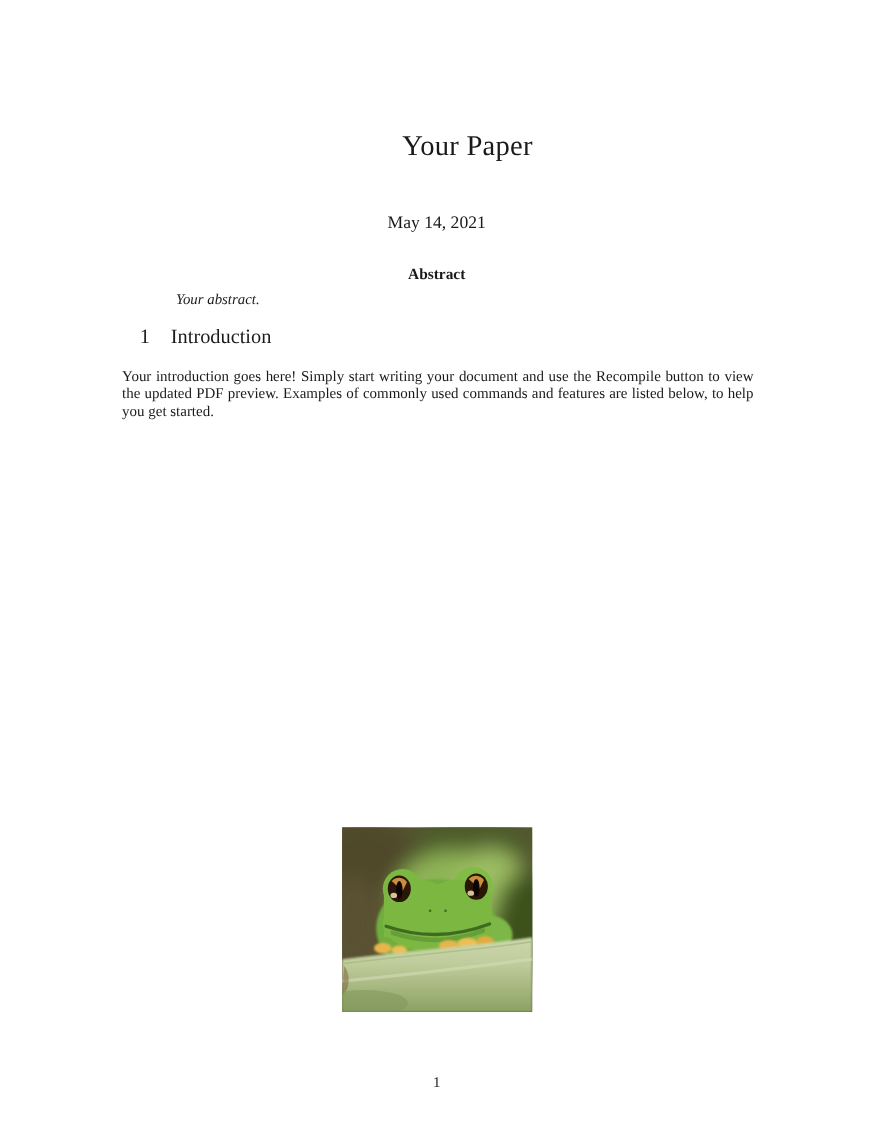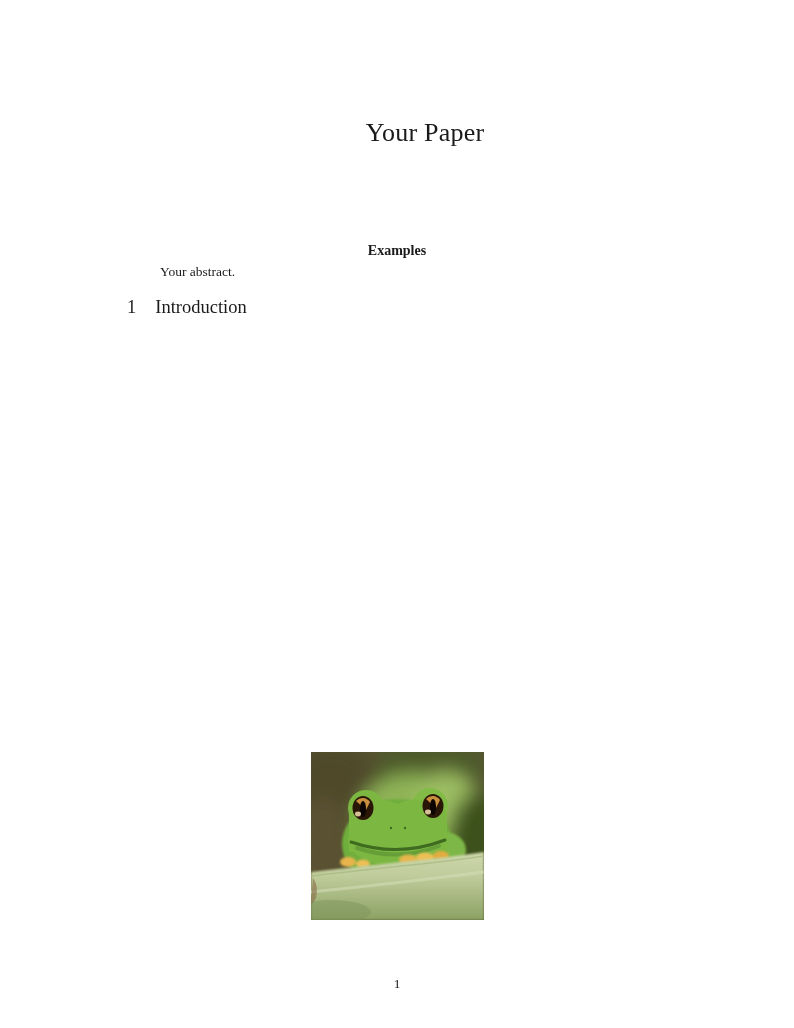--- a/index.html
+++ b/index.html
@@ -50,20 +50,21 @@
     width: 100%;
     text-align: center;
     font-size: 14px;
     font-weight: bold;
   }
   .abstract-text {
     position: absolute;
     top: 264px;
     left: 160px;
     font-size: 13.5px;
+    font-style: italic;
   }
   .section-heading {
     position: absolute;
     top: 297px;
     left: 127px;
     font-size: 18.5px;
     font-weight: normal;
   }
   .section-heading .sec-num {
     display: inline-block;
@@ -104,29 +105,31 @@
   }
 </style>
 </head>
 <body>
 
 <div class="page">
 
   <div class="doc-title">Your Paper</div>
 
 
-
-  <div class="abstract-heading">Examples</div>
+  <div class="doc-date">May 14, 2021</div>
+
+  <div class="abstract-heading">Abstract</div>
 
   <div class="abstract-text">Your abstract.</div>
 
   <div class="section-heading">
     <span class="sec-num">1</span><span>Introduction</span>
   </div>
 
+  <div class="body-paragraph">Your introduction goes here! Simply start writing your document and use the Recompile button to view the updated PDF preview. Examples of commonly used commands and features are listed below, to help you get started.</div>
 
   <svg class="figure-image" viewBox="0 0 173 168" xmlns="http://www.w3.org/2000/svg" preserveAspectRatio="none">
     <defs>
       <filter id="bgblur" x="-40%" y="-40%" width="180%" height="180%">
         <feGaussianBlur stdDeviation="9"></feGaussianBlur>
       </filter>
       <filter id="softblur" x="-20%" y="-20%" width="140%" height="140%">
         <feGaussianBlur stdDeviation="1.2"></feGaussianBlur>
       </filter>
       <linearGradient id="branchGrad" x1="0" y1="0" x2="0" y2="1">

